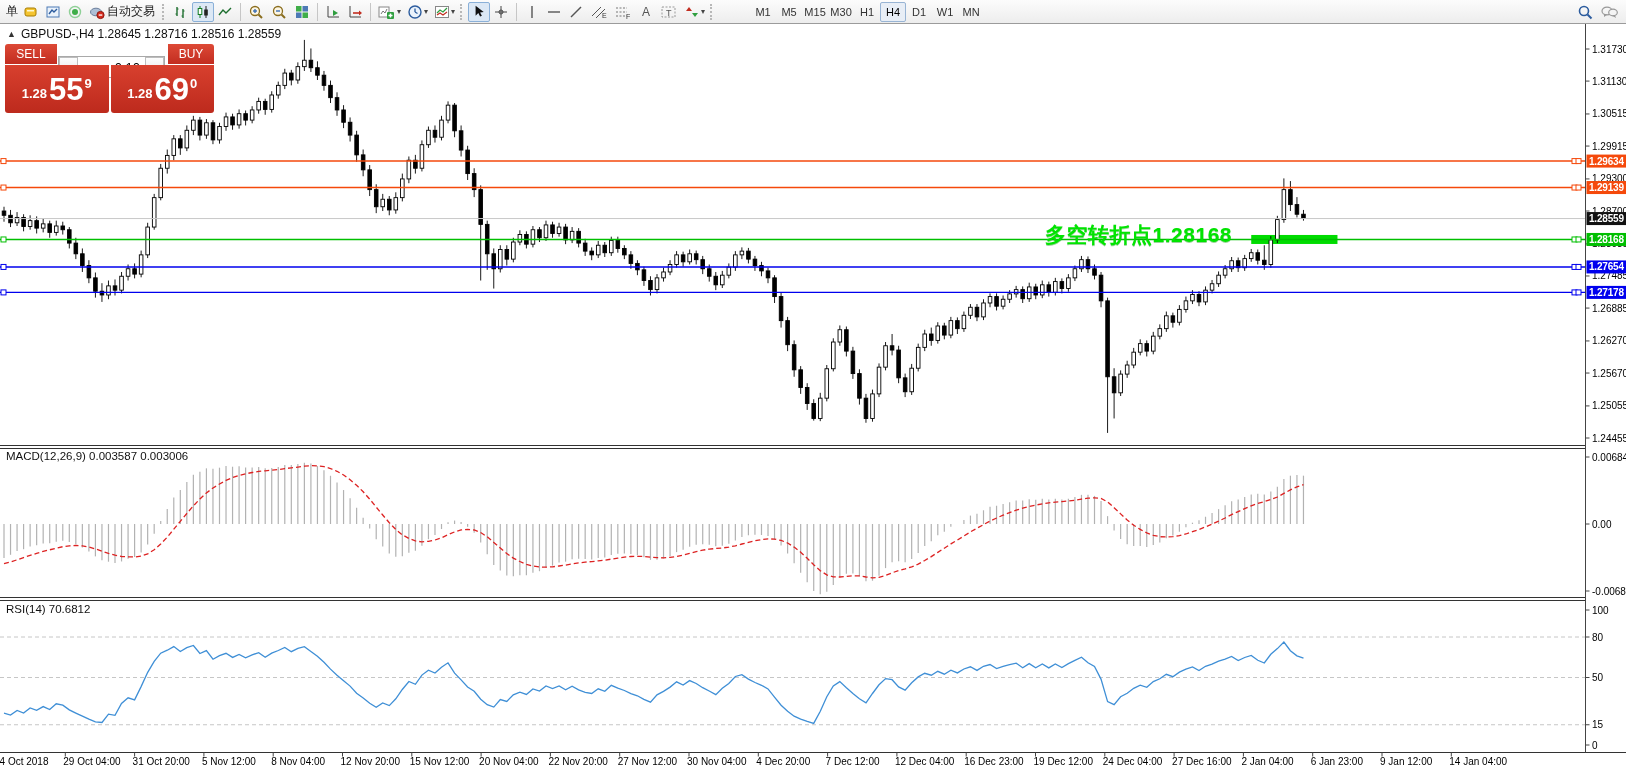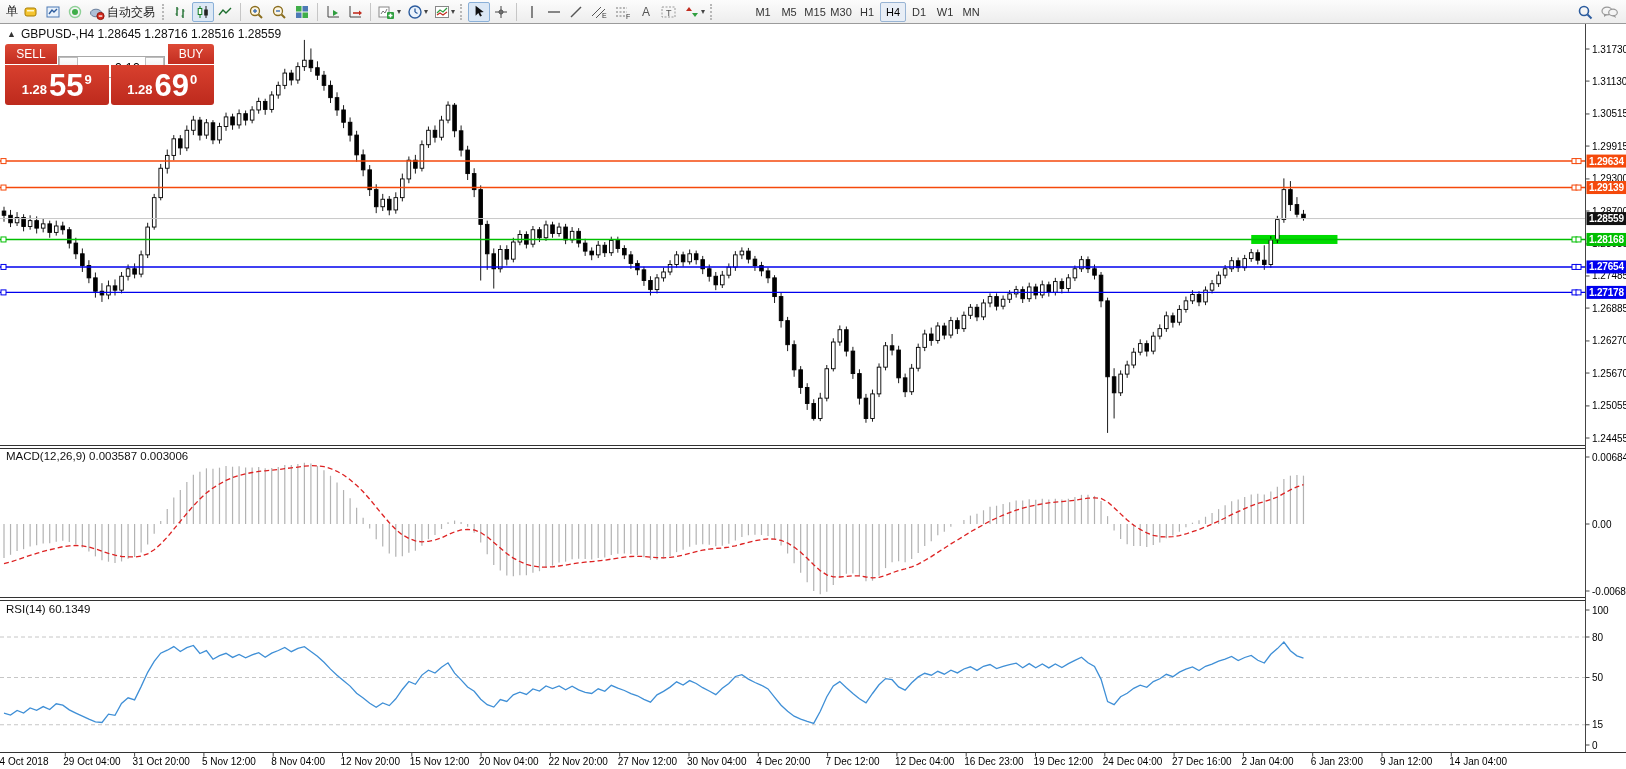--- a/index.html
+++ b/index.html
@@ -36,21 +36,21 @@
   .tp-row1{display:flex;height:20px;text-align:center;}
   .tp-sell,.tp-buy{width:52px;background:linear-gradient(#dd4936,#c22d20);color:#fff;
         font-size:12px;display:flex;align-items:center;justify-content:center;flex:none;}
   .tp-sell{border-radius:3px 0 0 0;}
   .tp-buy{border-radius:0 3px 0 0;width:46px;margin-left:auto;}
   .tp-stepper{display:flex;height:22px;border:1px solid #a9a9a9;background:#fff;width:107px;margin:12px 1px;}
   .tp-step{width:19px;background:linear-gradient(#fdfdfd,#e4e4e4);border:1px solid #bdbdbd;
            display:flex;align-items:center;justify-content:center;font-size:7px;color:#333;flex:none;}
   .tp-vol{flex:1;display:flex;align-items:center;justify-content:flex-end;padding-right:5px;
           font-size:13px;color:#000;}
-  .tp-row2{display:flex;margin-top:1px;height:40px;}
+  .tp-row2{display:flex;margin-top:1px;height:48px;}
   .tp-price{flex:1;background:linear-gradient(#d8402e,#bd2a1d);color:#fff;display:flex;
             align-items:center;justify-content:center;border-radius:0 0 3px 3px;}
   .tp-price:first-child{margin-right:2px;}
   .tp-small{font-size:13px;font-weight:bold;margin-right:2px;margin-top:8px;}
   .tp-big{font-size:31px;font-weight:bold;line-height:1;}
   .tp-sup{font-size:13px;font-weight:bold;margin-left:1px;margin-top:-12px;}
   svg text{font-family:"Liberation Sans",sans-serif;}
 </style>
 </head>
 <body>
@@ -70,21 +70,21 @@
           <rect x="2" y="3" width="12" height="10" fill="#eaf2fb" stroke="#4d7ab5"></rect>
           <polyline points="4,10 7,6 9,8 12,5" fill="none" stroke="#2c5c9e" stroke-width="1.4"></polyline>
         </svg>
       </span>
     <span class="tb-btn">
         <svg width="16" height="16">
           <circle cx="8" cy="8" r="3" fill="#3fae49"></circle>
           <circle cx="8" cy="8" r="5.5" fill="none" stroke="#8fd097" stroke-width="1.4"></circle>
         </svg>
       </span>
-    <span class="tb-btn" style="width:auto;align-items:flex-end;">
+    <span class="tb-btn" style="width:auto;">
       <svg width="16" height="16">
           <ellipse cx="7" cy="8" rx="5.5" ry="3.8" fill="#aebfd6" stroke="#6b7f9c"></ellipse>
           <circle cx="11.5" cy="11" r="3.6" fill="#d42a1e" stroke="#8f160d"></circle>
           <rect x="9.7" y="10.4" width="3.6" height="1.3" fill="#fff"></rect>
         </svg>
       <span class="tb-text">自动交易</span>
     </span>
     <span class="tb-handle"></span>
     <span class="tb-btn">
         <svg width="16" height="16">
@@ -1061,15 +1061,16 @@
       </div>
       <div class="tp-price">
         <span class="tp-small">1.28</span>
         <span class="tp-big">69</span>
         <span class="tp-sup">0</span>
       </div>
     </div>
   </div>
 
   <div class="ind-label" style="left:6px;top:450px;">MACD(12,26,9) 0.003587 0.003006</div>
-  <div class="ind-label" style="left:6px;top:603px;">RSI(14) 60.1349</div>
+  <div class="ind-label" style="left:6px;top:603px;">RSI(14) 70.6812</div>
 
+  <div class="annotation">多空转折点1.28168</div>
 </div>
 
 </body></html>

